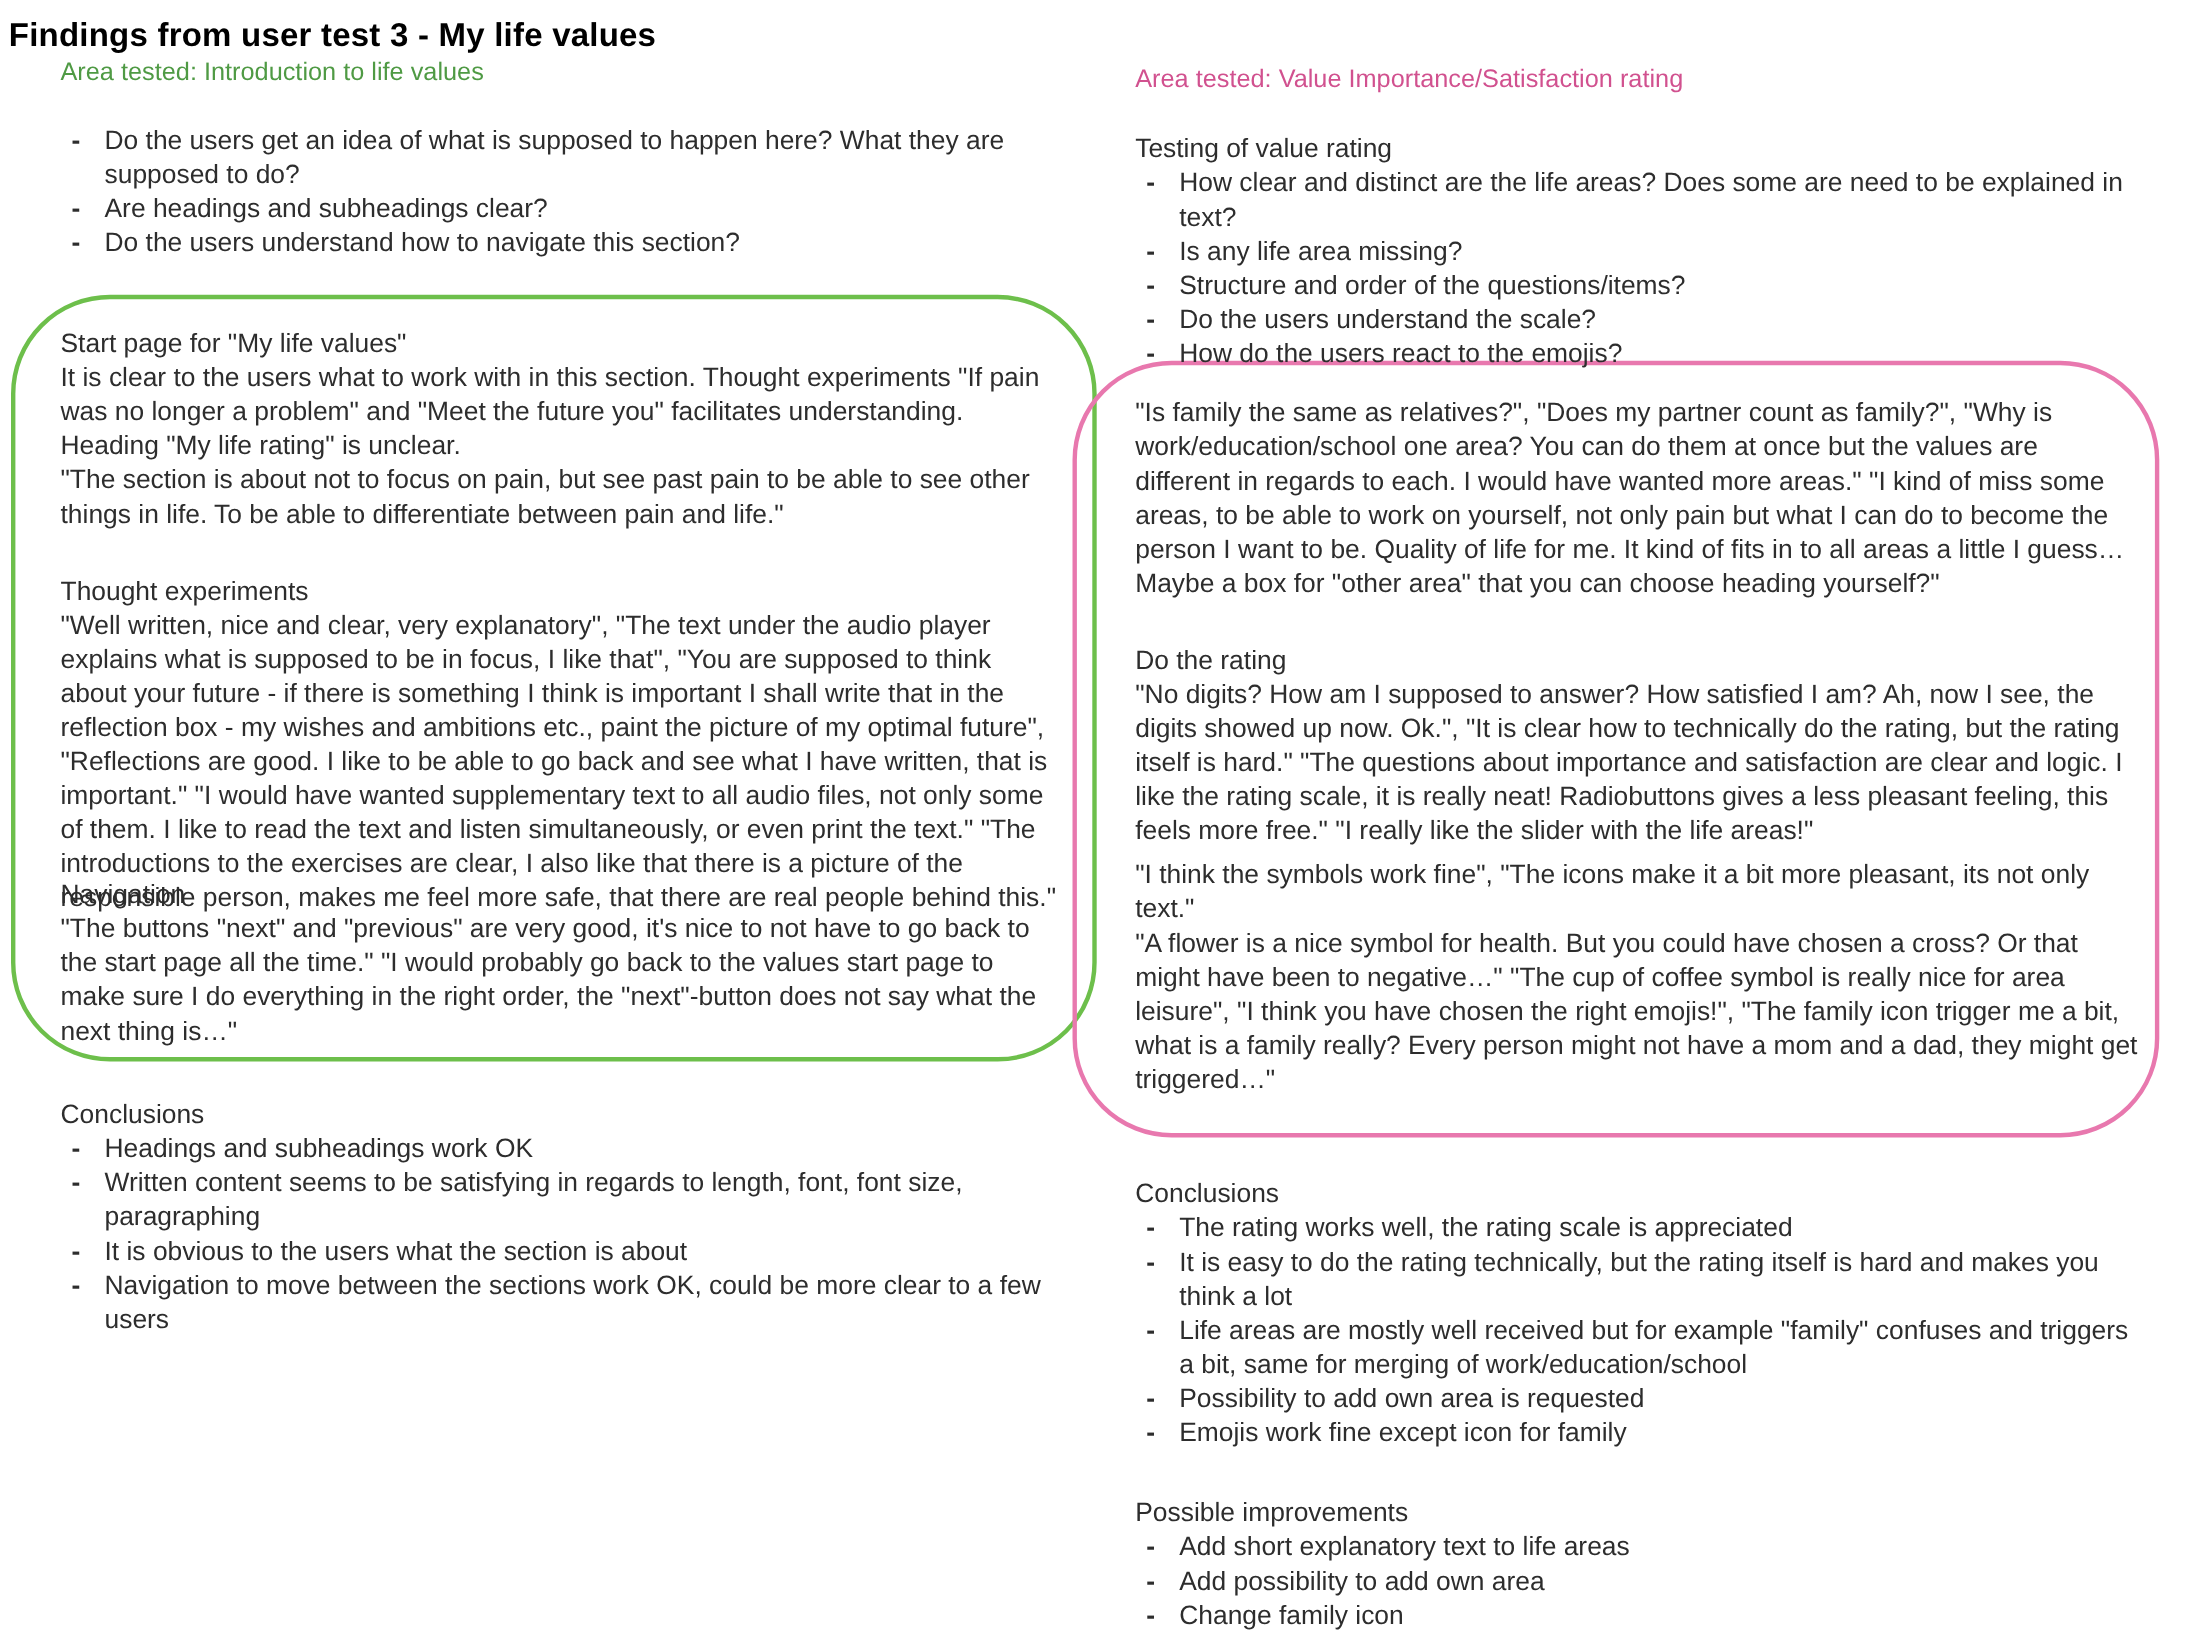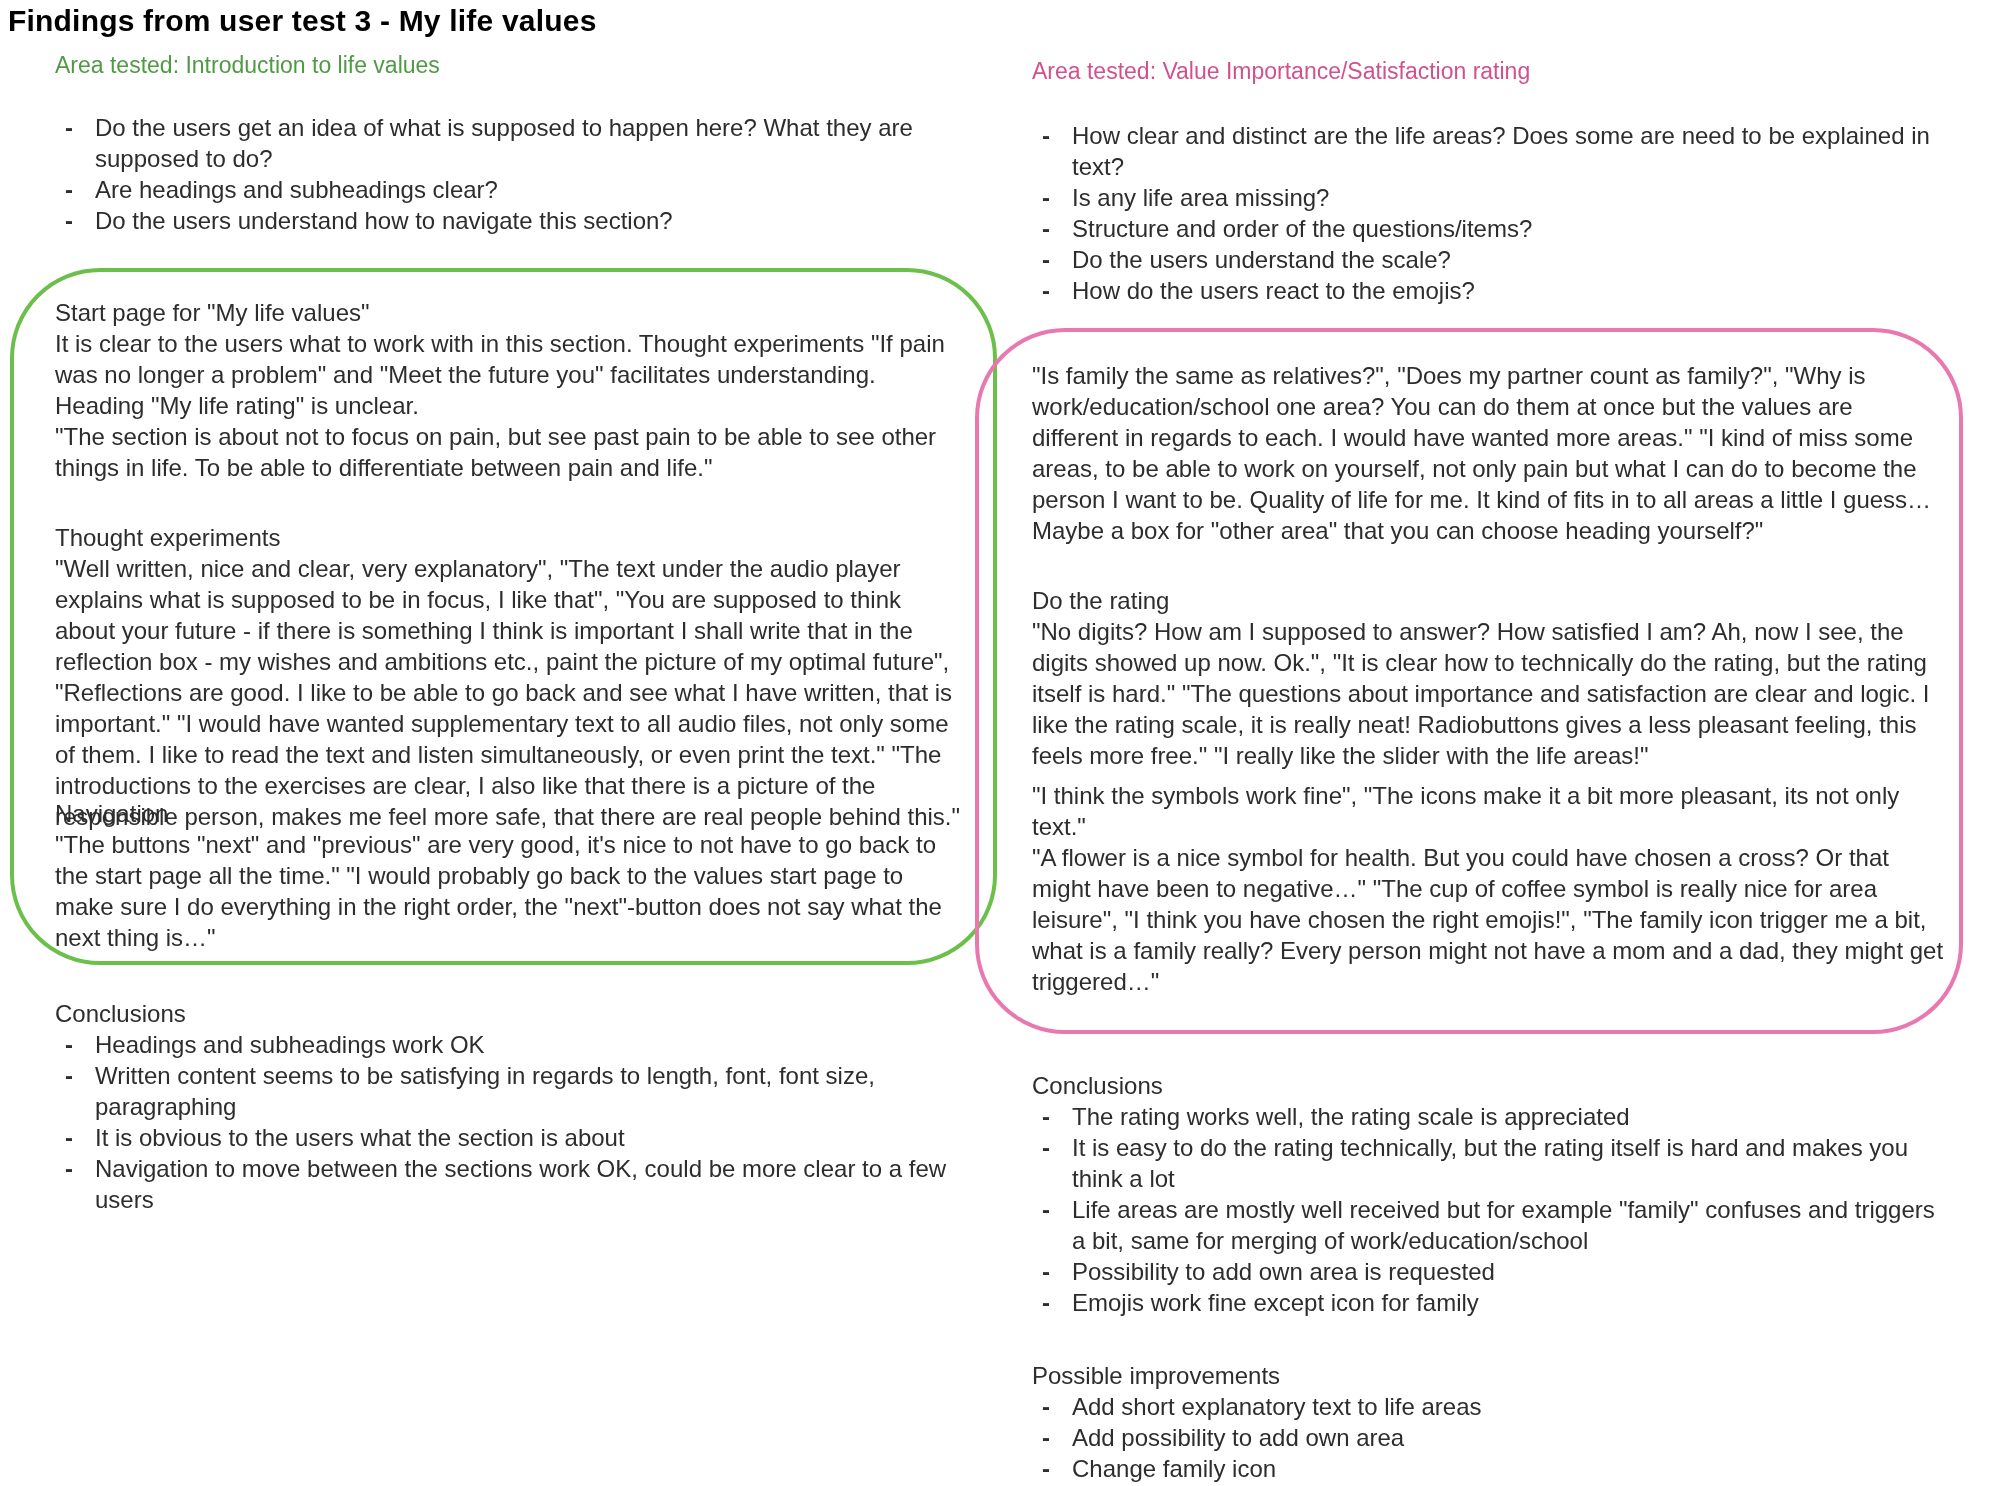--- a/index.html
+++ b/index.html
@@ -29,21 +29,21 @@
   .bullet-body{flex:1;}
   .outline{
     box-sizing:border-box;border-radius:90px;background:transparent;
   }
   .outline.green{border:4px solid var(--green-border);}
   .outline.pink{border:4px solid var(--pink-border);}
 </style>
 </head>
 <body>
 
-<div class="abs page-title" style="left:8px;top:4px;">Findings from user test 3 - My life values</div>
+<div class="abs page-title" style="left:8px;top:16px;">Findings from user test 3 - My life values</div>
 
 <div class="abs outline green" style="left:10px;top:268px;width:987px;height:697px;"></div>
 
 <div class="abs outline pink" style="left:975px;top:328px;width:988px;height:706px;"></div>
 
 <div class="abs section-heading green-text" style="left:55px;top:52px;">Area tested: Introduction to life values</div>
 
 <div class="abs col body-text" style="left:55px;top:112px;">
   <div class="bullet">
     <span class="dash">-</span>
@@ -92,20 +92,21 @@
   </div>
   <div class="bullet">
     <span class="dash">-</span>
     <span class="bullet-body">Navigation to move between the sections work OK, could be more clear to a few users</span>
   </div>
 </div>
 
 <div class="abs section-heading pink-text" style="left:1032px;top:58px;">Area tested: Value Importance/Satisfaction rating</div>
 
 <div class="abs col-r body-text" style="left:1032px;top:120px;">
+  <div>Testing of value rating</div>
   <div class="bullet">
     <span class="dash">-</span>
     <span class="bullet-body">How clear and distinct are the life areas? Does some are need to be explained in text?</span>
   </div>
   <div class="bullet">
     <span class="dash">-</span>
     <span class="bullet-body">Is any life area missing?</span>
   </div>
   <div class="bullet">
     <span class="dash">-</span>

